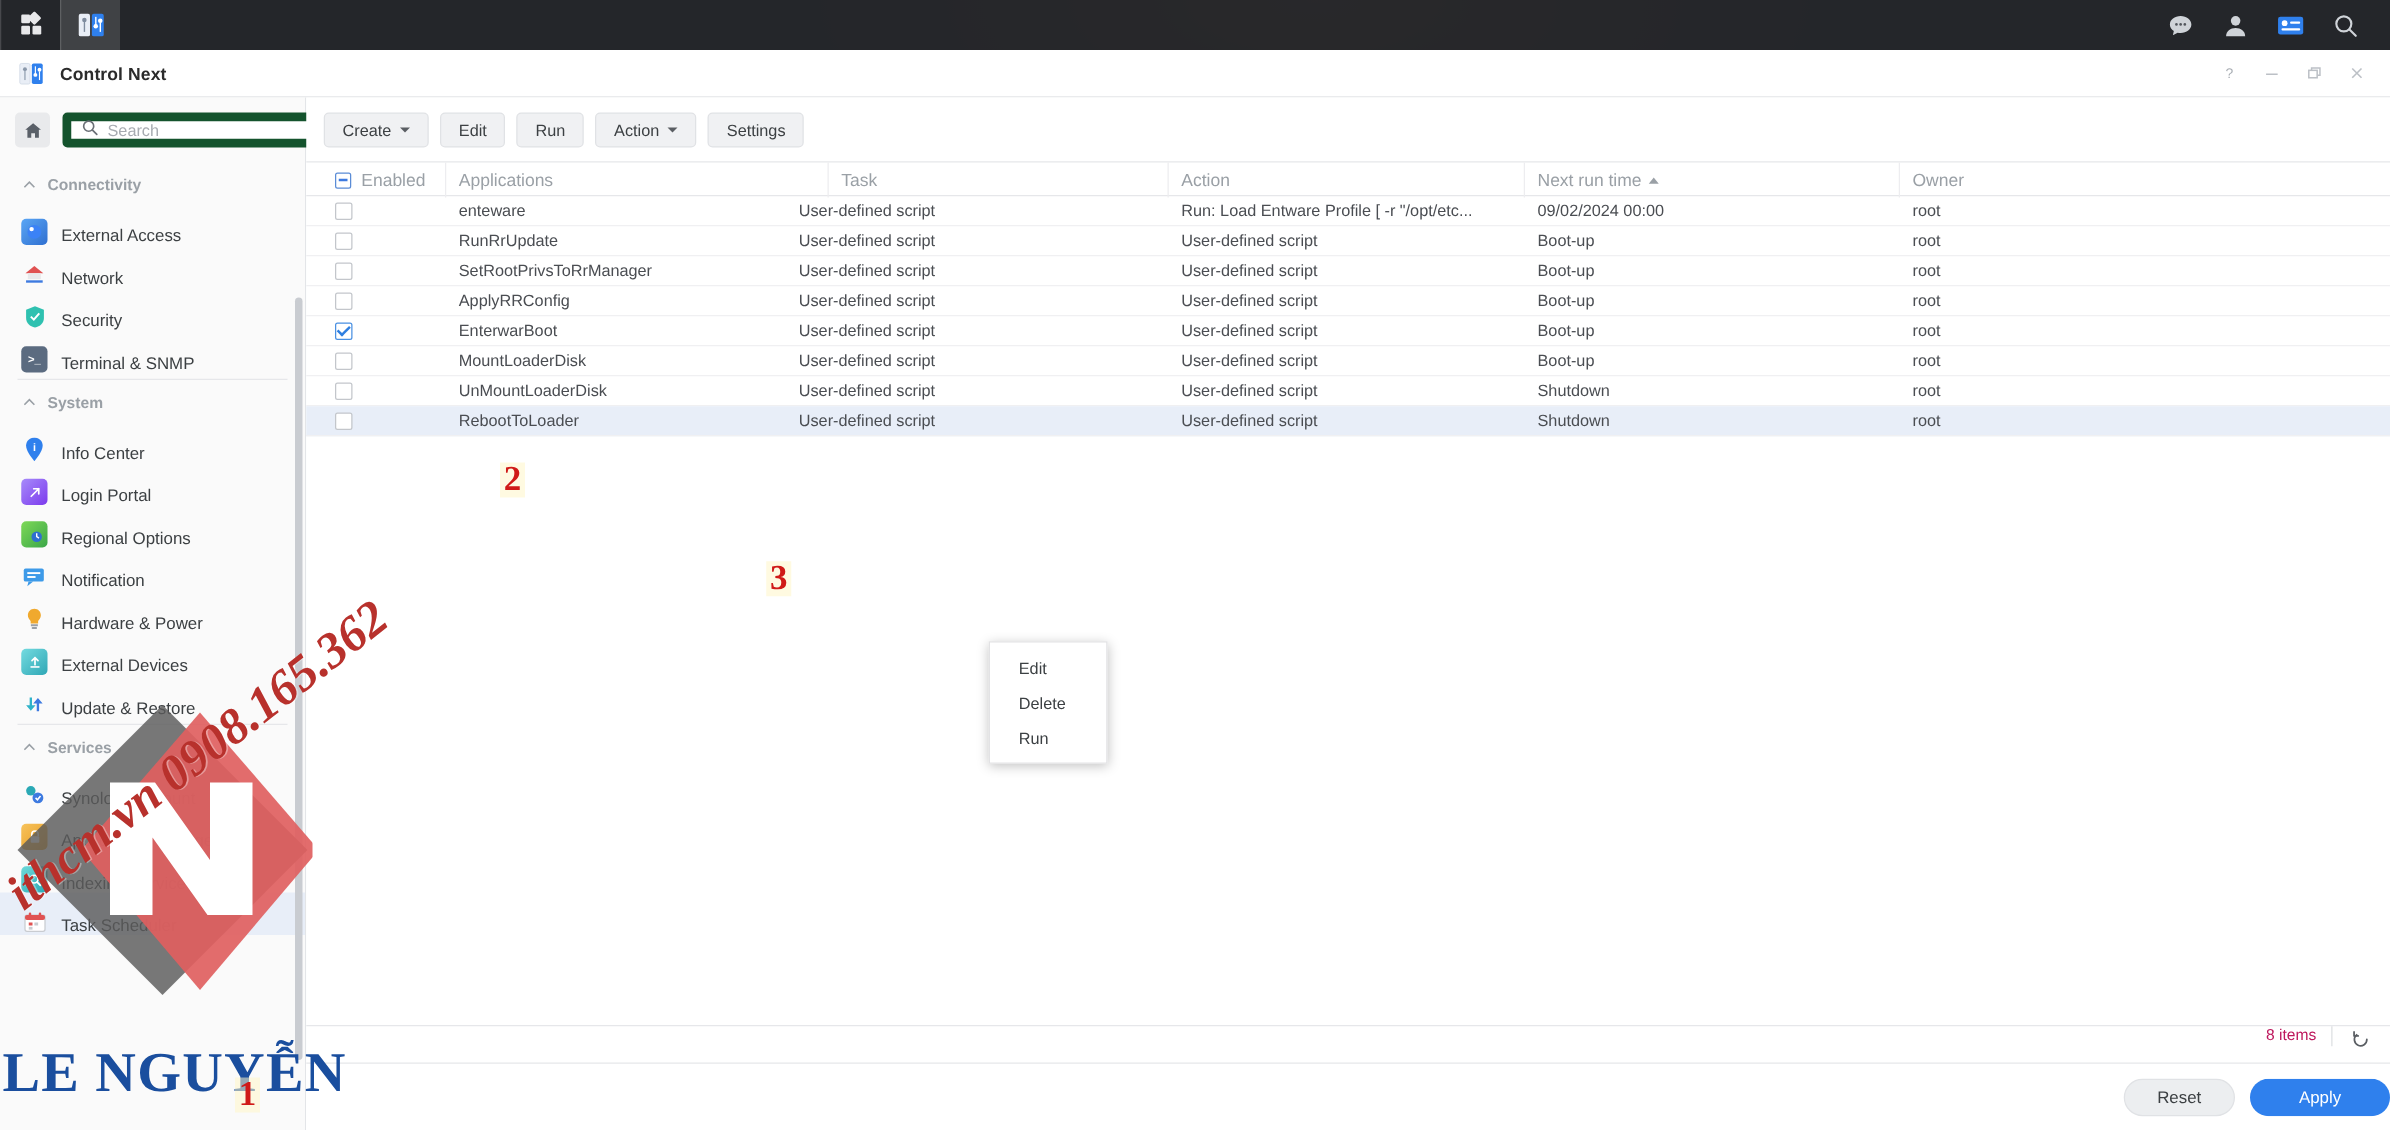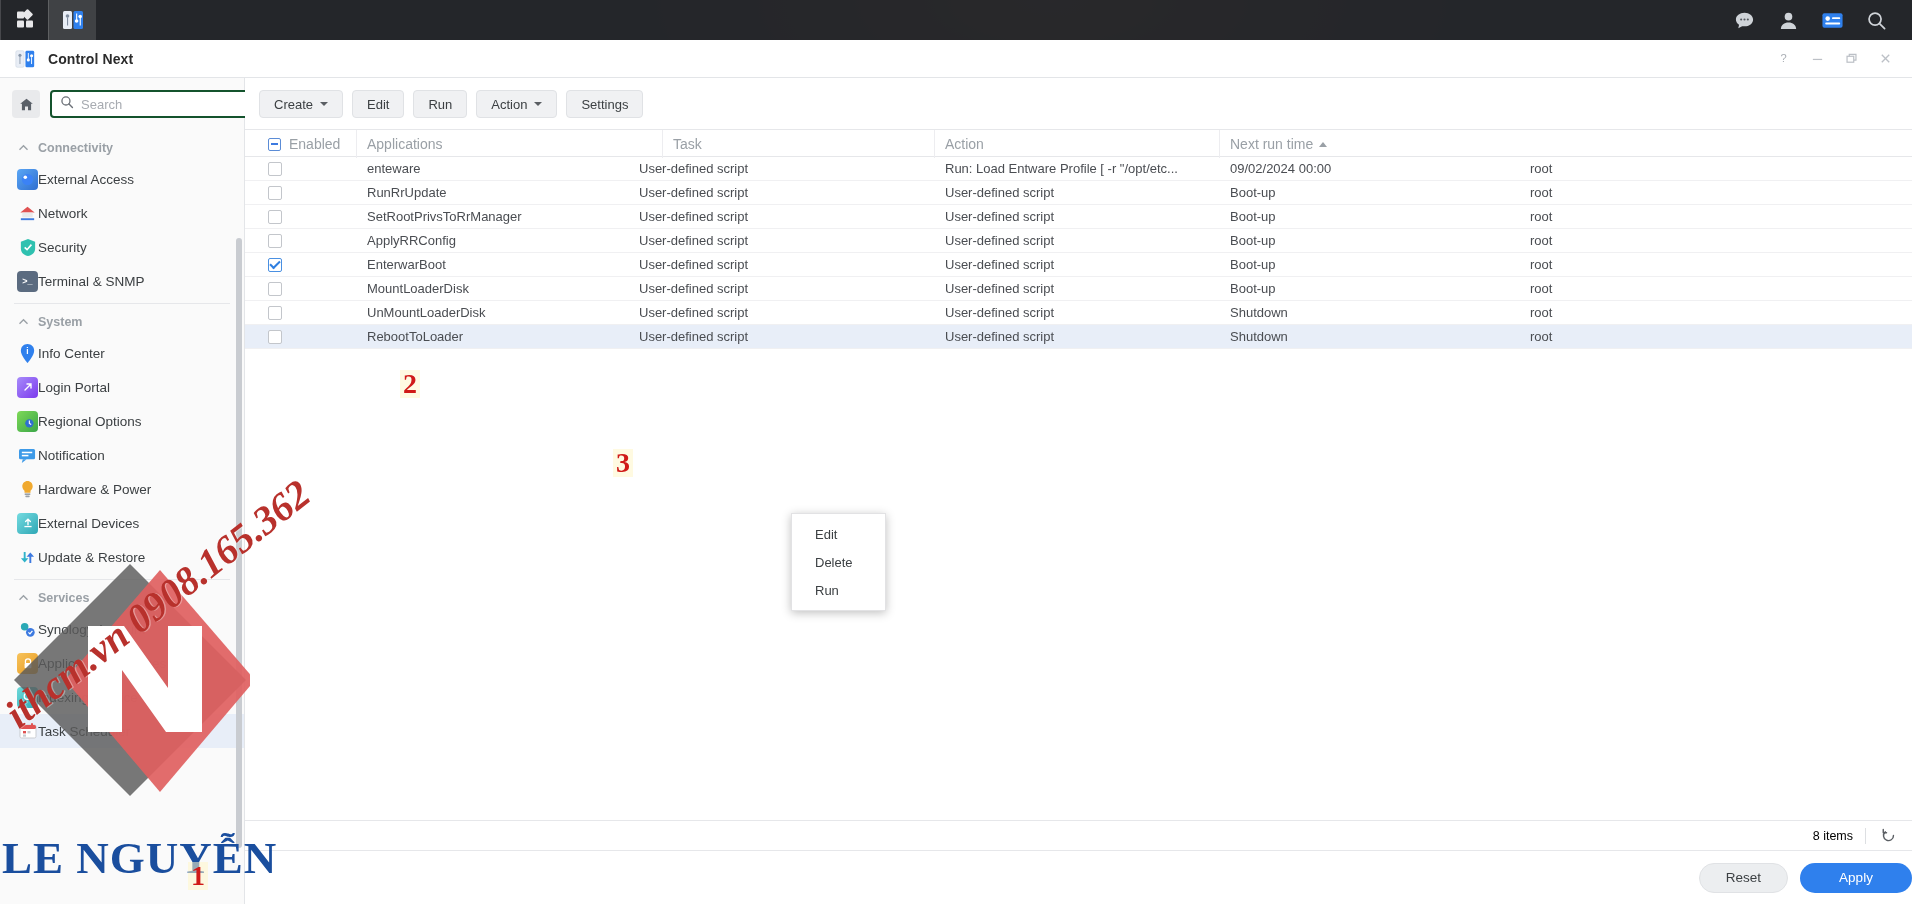--- a/index.html
+++ b/index.html
@@ -85,21 +85,21 @@
     padding: 12px 14px 10px 12px;
   }
   #home-btn {
     width: 28px; height: 28px; min-width: 28px;
     background: #e9eaec; border-radius: 4px;
     display: flex; align-items: center; justify-content: center;
     cursor: pointer;
   }
   #search-box {
     flex: 1; height: 28px;
-    border: 2px solid #14532d; border-radius: 4px;
+    border: 7px solid #14532d; border-radius: 4px;
     background: #fff;
     display: flex; align-items: center; gap: 7px;
     padding: 0 8px;
     justify-content: flex-end;
   }
   #search-input {
     border: none; outline: none; flex: 1;
     font-size: 13px; color: #3a3a3a;
     font-family: "Liberation Sans", sans-serif;
     background: transparent;
@@ -111,21 +111,21 @@
     padding-top: 4px;
   }
   .side-group-head {
     display: flex; align-items: center; gap: 9px;
     padding: 9px 14px 7px 18px;
     font-size: 12.5px; color: #9aa0a6; font-weight: bold;
     cursor: pointer;
   }
   .side-sep { height: 1px; background: #e6e7ea; margin: 5px 14px 2px 14px; }
   .side-item {
-    display: flex; align-items: center; 
+    display: flex; align-items: flex-end; gap: 11px;
     height: 34px; padding: 0 14px 0 17px;
     font-size: 13.5px; color: #3c4043;
     cursor: pointer;
   }
   .side-item.selected { background: #e8eef8; }
   .side-ico {
     width: 21px; height: 21px; min-width: 21px;
     border-radius: 4px;
     display: flex; align-items: center; justify-content: center;
     font-size: 12px; color: #fff; line-height: 1;
@@ -238,23 +238,23 @@
     height: 28px; display: flex; align-items: center;
     padding: 0 0 0 23px;
     font-size: 13px; color: #3c4043;
     cursor: pointer;
   }
 
   
   #table-footer {
     height: 30px; min-height: 30px;
     border-top: 1px solid #e6e7ea;
-    display: flex; align-items: center; justify-content: flex-end;
+    display: flex; justify-content: flex-end;
     padding-right: 14px; gap: 12px;
-    font-size: 12.5px; color: #000000;
+    font-size: 12.5px; color: #be185d;
   }
   #footer-sep { width: 1px; height: 16px; background: #dddfe2; }
   #refresh-btn {
     width: 20px; height: 20px; display: flex; align-items: center; justify-content: center;
     cursor: pointer;
   }
   #bottom-bar {
     height: 54px; min-height: 54px;
     border-top: 1px solid #e6e7ea;
     display: flex; align-items: center; justify-content: flex-end;
@@ -645,20 +645,23 @@
             </div>
             <div class="th c-task">
               <span>Task</span>
             </div>
             <div class="th c-action">
               <span>Action</span>
             </div>
             <div class="th c-next">
               <span>Next run time</span>
               <span class="sort-asc"></span>
+            </div>
+            <div class="th c-owner">
+              <span>Owner</span>
             </div>
           </div>
 
           <div id="tbody">
               <div class="trow">
                 <div class="td c-enabled">
                   <span class="cb"></span>
                 </div>
                 <div class="td c-task">enteware</div>
                 <div class="td c-app">User-defined script</div>

